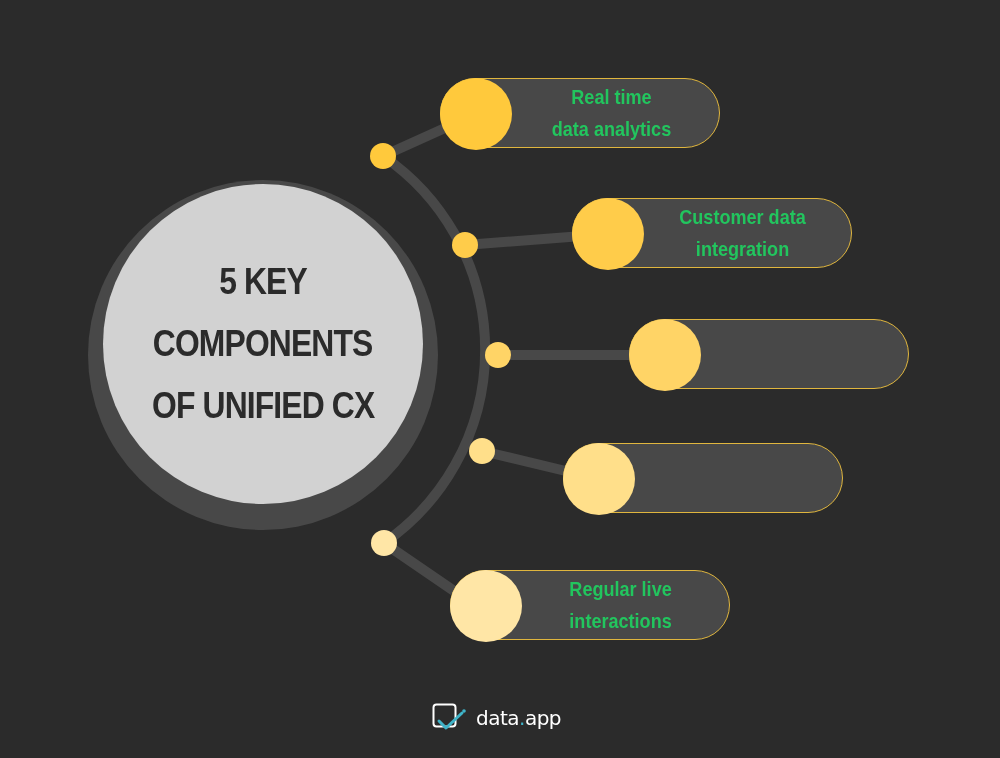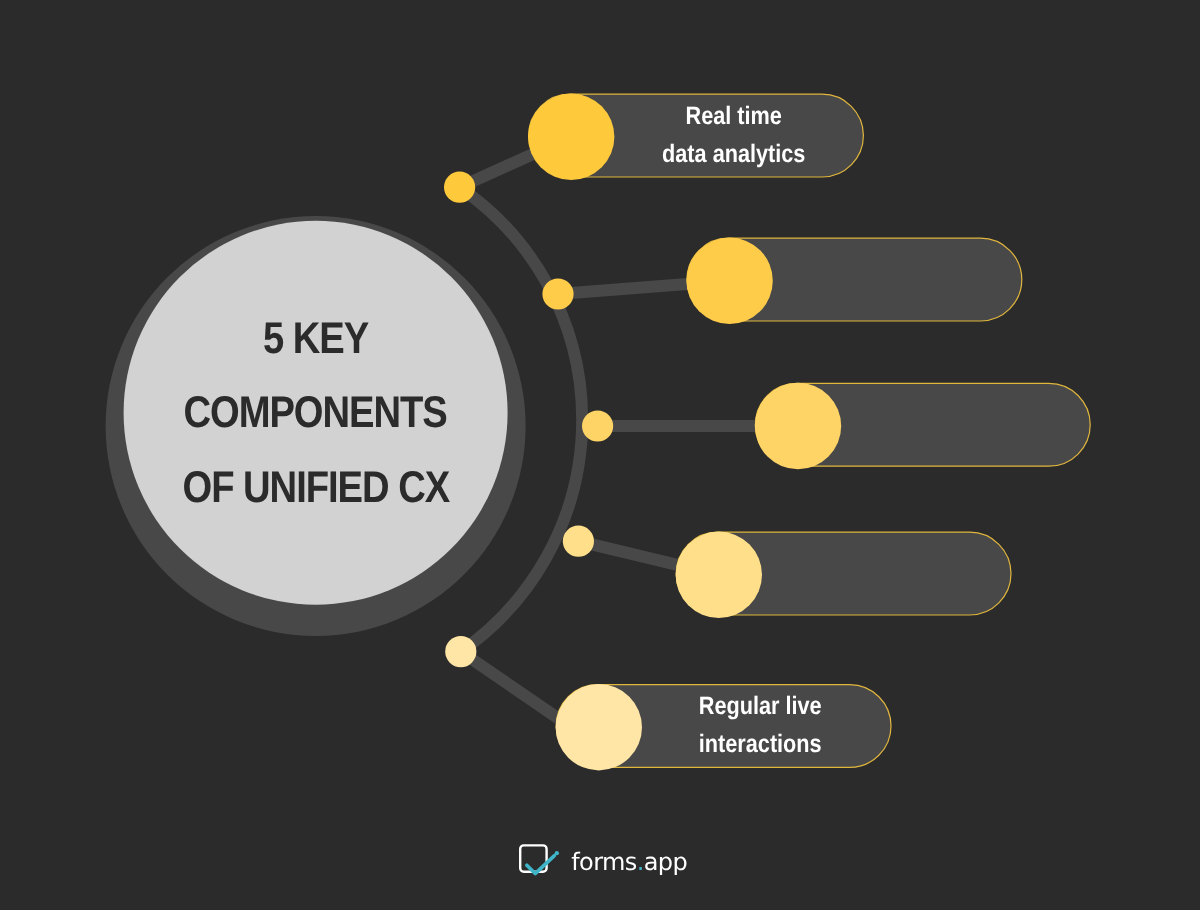--- a/index.html
+++ b/index.html
@@ -22,21 +22,21 @@
   }
   .pill {
     position: absolute; width: 280px; height: 70px; border-radius: 36px; background: #484848;
     border: 1.5px solid #e0b63e; box-sizing: border-box;
   }
   .pill .bulb {
     position: absolute; left: -1.5px; top: -1.5px; width: 72px; height: 72px; border-radius: 50%;
   }
   .pill .label {
     position: absolute; left: 72px; right: 10px; top: 0; bottom: 0; display: flex; align-items: center;
-    justify-content: center; text-align: center; color: #ffffff; font-weight: bold; font-size: 21px;
+    justify-content: center; text-align: center; color: #22c55e; font-weight: bold; font-size: 21px;
     line-height: 32px; white-space: pre-line;
   }
   .pill .label span { display: inline-block; transform: scaleX(0.86); }
   .logo {
     position: absolute; left: 432px; top: 703px; display: flex; align-items: center; gap: 8px;
   }
   .logo-text { color: #ffffff; font-size: 20px; font-family: "DejaVu Sans", sans-serif; letter-spacing: -0.5px; }
   .logo-text .dot { color: #3fb4c9; }
 </style>
 </head>
@@ -64,33 +64,35 @@
   </div>
 </div>
 
 <div class="pill" style="left:440px; top:78px;">
   <div class="bulb" style="background:#ffc93c;"></div>
   <div class="label"><span>Real time
 data analytics</span></div>
 </div>
 <div class="pill" style="left:572px; top:198px;">
   <div class="bulb" style="background:#ffcc4a;"></div>
+  <div class="label"><span>Customer data
+integration</span></div>
 </div>
 <div class="pill" style="left:629px; top:319px;">
   <div class="bulb" style="background:#ffd466;"></div>
 </div>
 <div class="pill" style="left:563px; top:443px;">
   <div class="bulb" style="background:#ffdf8a;"></div>
 </div>
-<div class="pill" style="left:463px; top:570px;">
+<div class="pill" style="left:450px; top:570px;">
   <div class="bulb" style="background:#ffe6a6;"></div>
   <div class="label"><span>Regular live
 interactions</span></div>
 </div>
 
 <div class="logo">
   <svg width="36" height="30" viewBox="0 0 36 30">
     <rect x="1.5" y="1.5" width="22" height="22" rx="3" fill="none" stroke="#ffffff" stroke-width="2"></rect>
     <path d="M 7 18 L 14 25 L 30 10" fill="none" stroke="#3fb4c9" stroke-width="3" stroke-linecap="round" stroke-linejoin="round"></path>
     <circle cx="32" cy="8" r="1.8" fill="#3fb4c9"></circle>
   </svg>
-  <div class="logo-text"><span>forms</span><span class="dot">.</span><span>app</span></div>
+  <div class="logo-text"><span>data</span><span class="dot">.</span><span>app</span></div>
 </div>
 
 </body></html>

